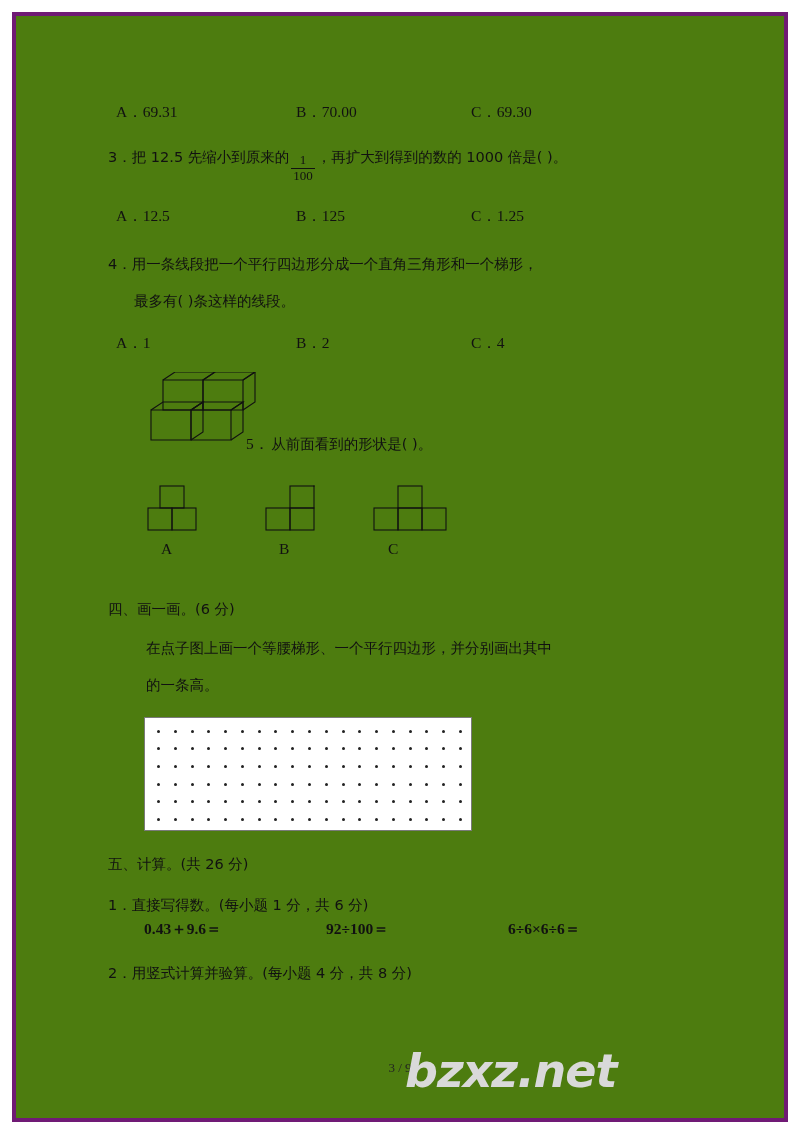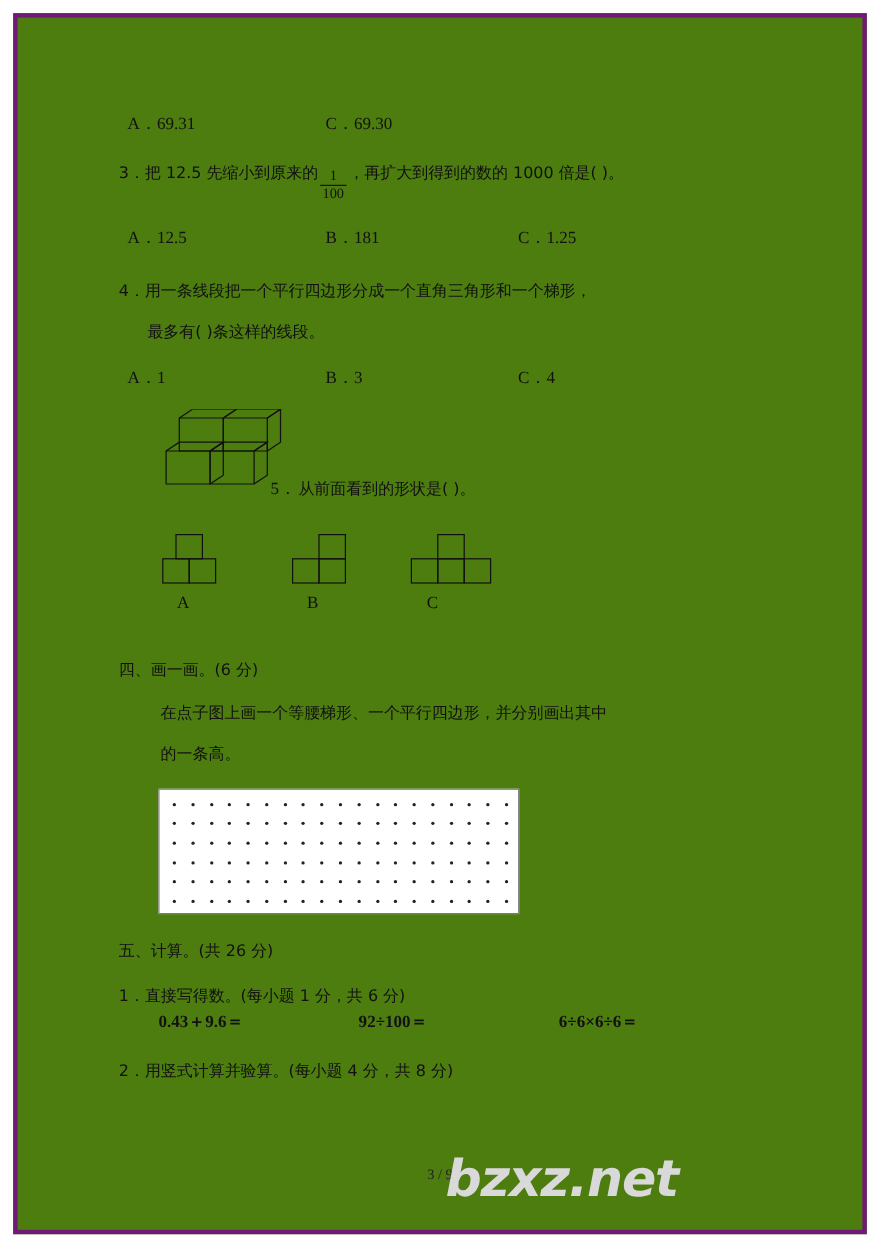--- a/index.html
+++ b/index.html
@@ -149,44 +149,45 @@
   }
 </style>
 </head>
 <body>
 
 <div class="page">
   <div class="content">
 
     <div class="choice-row" style="margin-top:26px;">
       <div class="choice" style="width:180px;">A．69.31</div>
+      <div class="choice" style="width:175px;">B．70.00</div>
       <div class="choice">C．69.30</div>
     </div>
 
     <div class="qline" style="margin-top:25px; margin-left:-8px;">
       <span>3．把 12.5 先缩小到原来的</span>
       <span class="frac">
         <span class="num">1</span>
         <span class="den">100</span>
       </span>
       <span>，再扩大到得到的数的 1000 倍是(        )。</span>
     </div>
 
     <div class="choice-row" style="margin-top:24px;">
       <div class="choice" style="width:180px;">A．12.5</div>
-      <div class="choice" style="width:175px;">B．181</div>
+      <div class="choice" style="width:175px;">B．125</div>
       <div class="choice">C．1.25</div>
     </div>
 
     <div class="cn" style="margin-top:28px; margin-left:-8px;">4．用一条线段把一个平行四边形分成一个直角三角形和一个梯形，</div>
     <div class="cn" style="margin-top:18px; margin-left:18px;">最多有(      )条这样的线段。</div>
 
     <div class="choice-row" style="margin-top:22px;">
       <div class="choice" style="width:180px;">A．1</div>
-      <div class="choice" style="width:175px;">B．3</div>
+      <div class="choice" style="width:175px;">B．2</div>
       <div class="choice">C．4</div>
     </div>
 
     <div class="row" style="height:120px; margin-top:18px;">
 
       <div class="solid-wrap">
         <svg width="130" height="90" viewBox="0 0 130 90">
           <g fill="none" stroke="#111" stroke-width="1.1">
 
             <path d="M22 8 L62 8 L62 38 L22 38 Z"></path>

